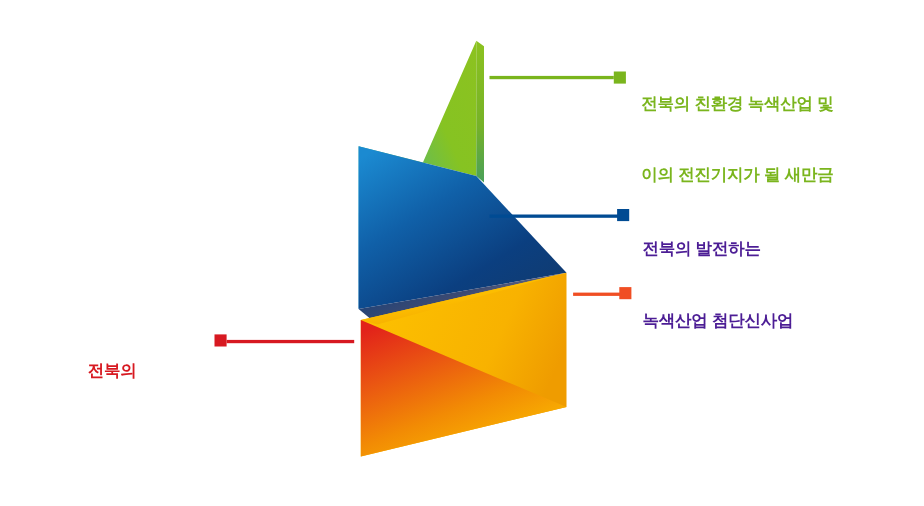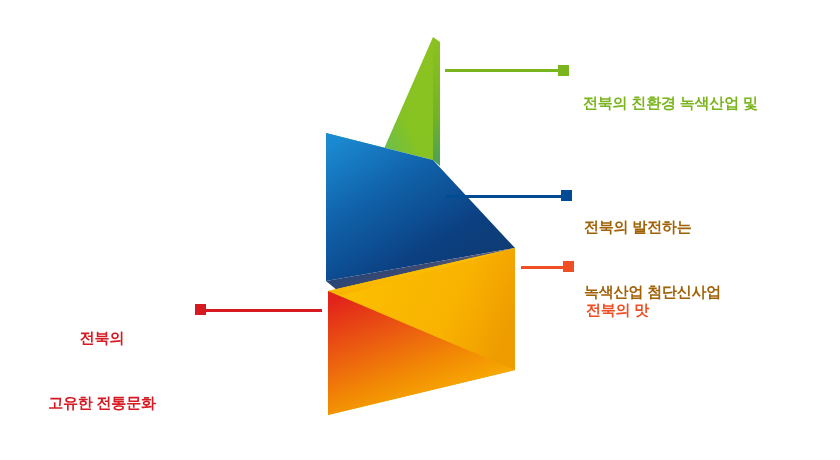--- a/index.html
+++ b/index.html
@@ -28,27 +28,27 @@
   .callout {
     position: absolute;
     white-space: pre;
     font-weight: bold;
     font-size: 15px;
     line-height: 1.45;
     letter-spacing: -0.2px;
   }
   .callout-green {
     left: 583px;
-    top: 48px;
+    top: 40px;
     color: #7ab51d;
   }
   .callout-blue {
     left: 584px;
     top: 172px;
-    color: #a16207;
+    color: #4c1d95;
   }
   .callout-orange {
     left: 586px;
     top: 255px;
     color: #f04e23;
   }
   .callout-red {
     left: 20px;
     top: 283px;
     width: 164px;
@@ -185,41 +185,38 @@
 
     <polygon points="328,291 515,370 328,415" fill="url(#gradRed)"></polygon>
   </svg>
 
   <div class="conn conn-green">
     <div class="conn-line"></div>
     <div class="conn-marker"></div>
   </div>
   <div class="callout callout-green">
     <div>전북의 친환경 녹색산업 및</div>
+    <div>이의 전진기지가 될 새만금</div>
   </div>
 
   <div class="conn conn-blue">
     <div class="conn-line"></div>
     <div class="conn-marker"></div>
   </div>
   <div class="callout callout-blue">
     <div>전북의 발전하는</div>
     <div>녹색산업 첨단신사업</div>
   </div>
 
   <div class="conn conn-orange">
     <div class="conn-line"></div>
     <div class="conn-marker"></div>
   </div>
-  <div class="callout callout-orange">
-    <div>전북의 맛</div>
-  </div>
 
   <div class="conn conn-red">
     <div class="conn-line"></div>
     <div class="conn-marker"></div>
   </div>
   <div class="callout callout-red">
     <div>전북의</div>
-    <div>고유한 전통문화</div>
   </div>
 
 </div>
 
 </body></html>

